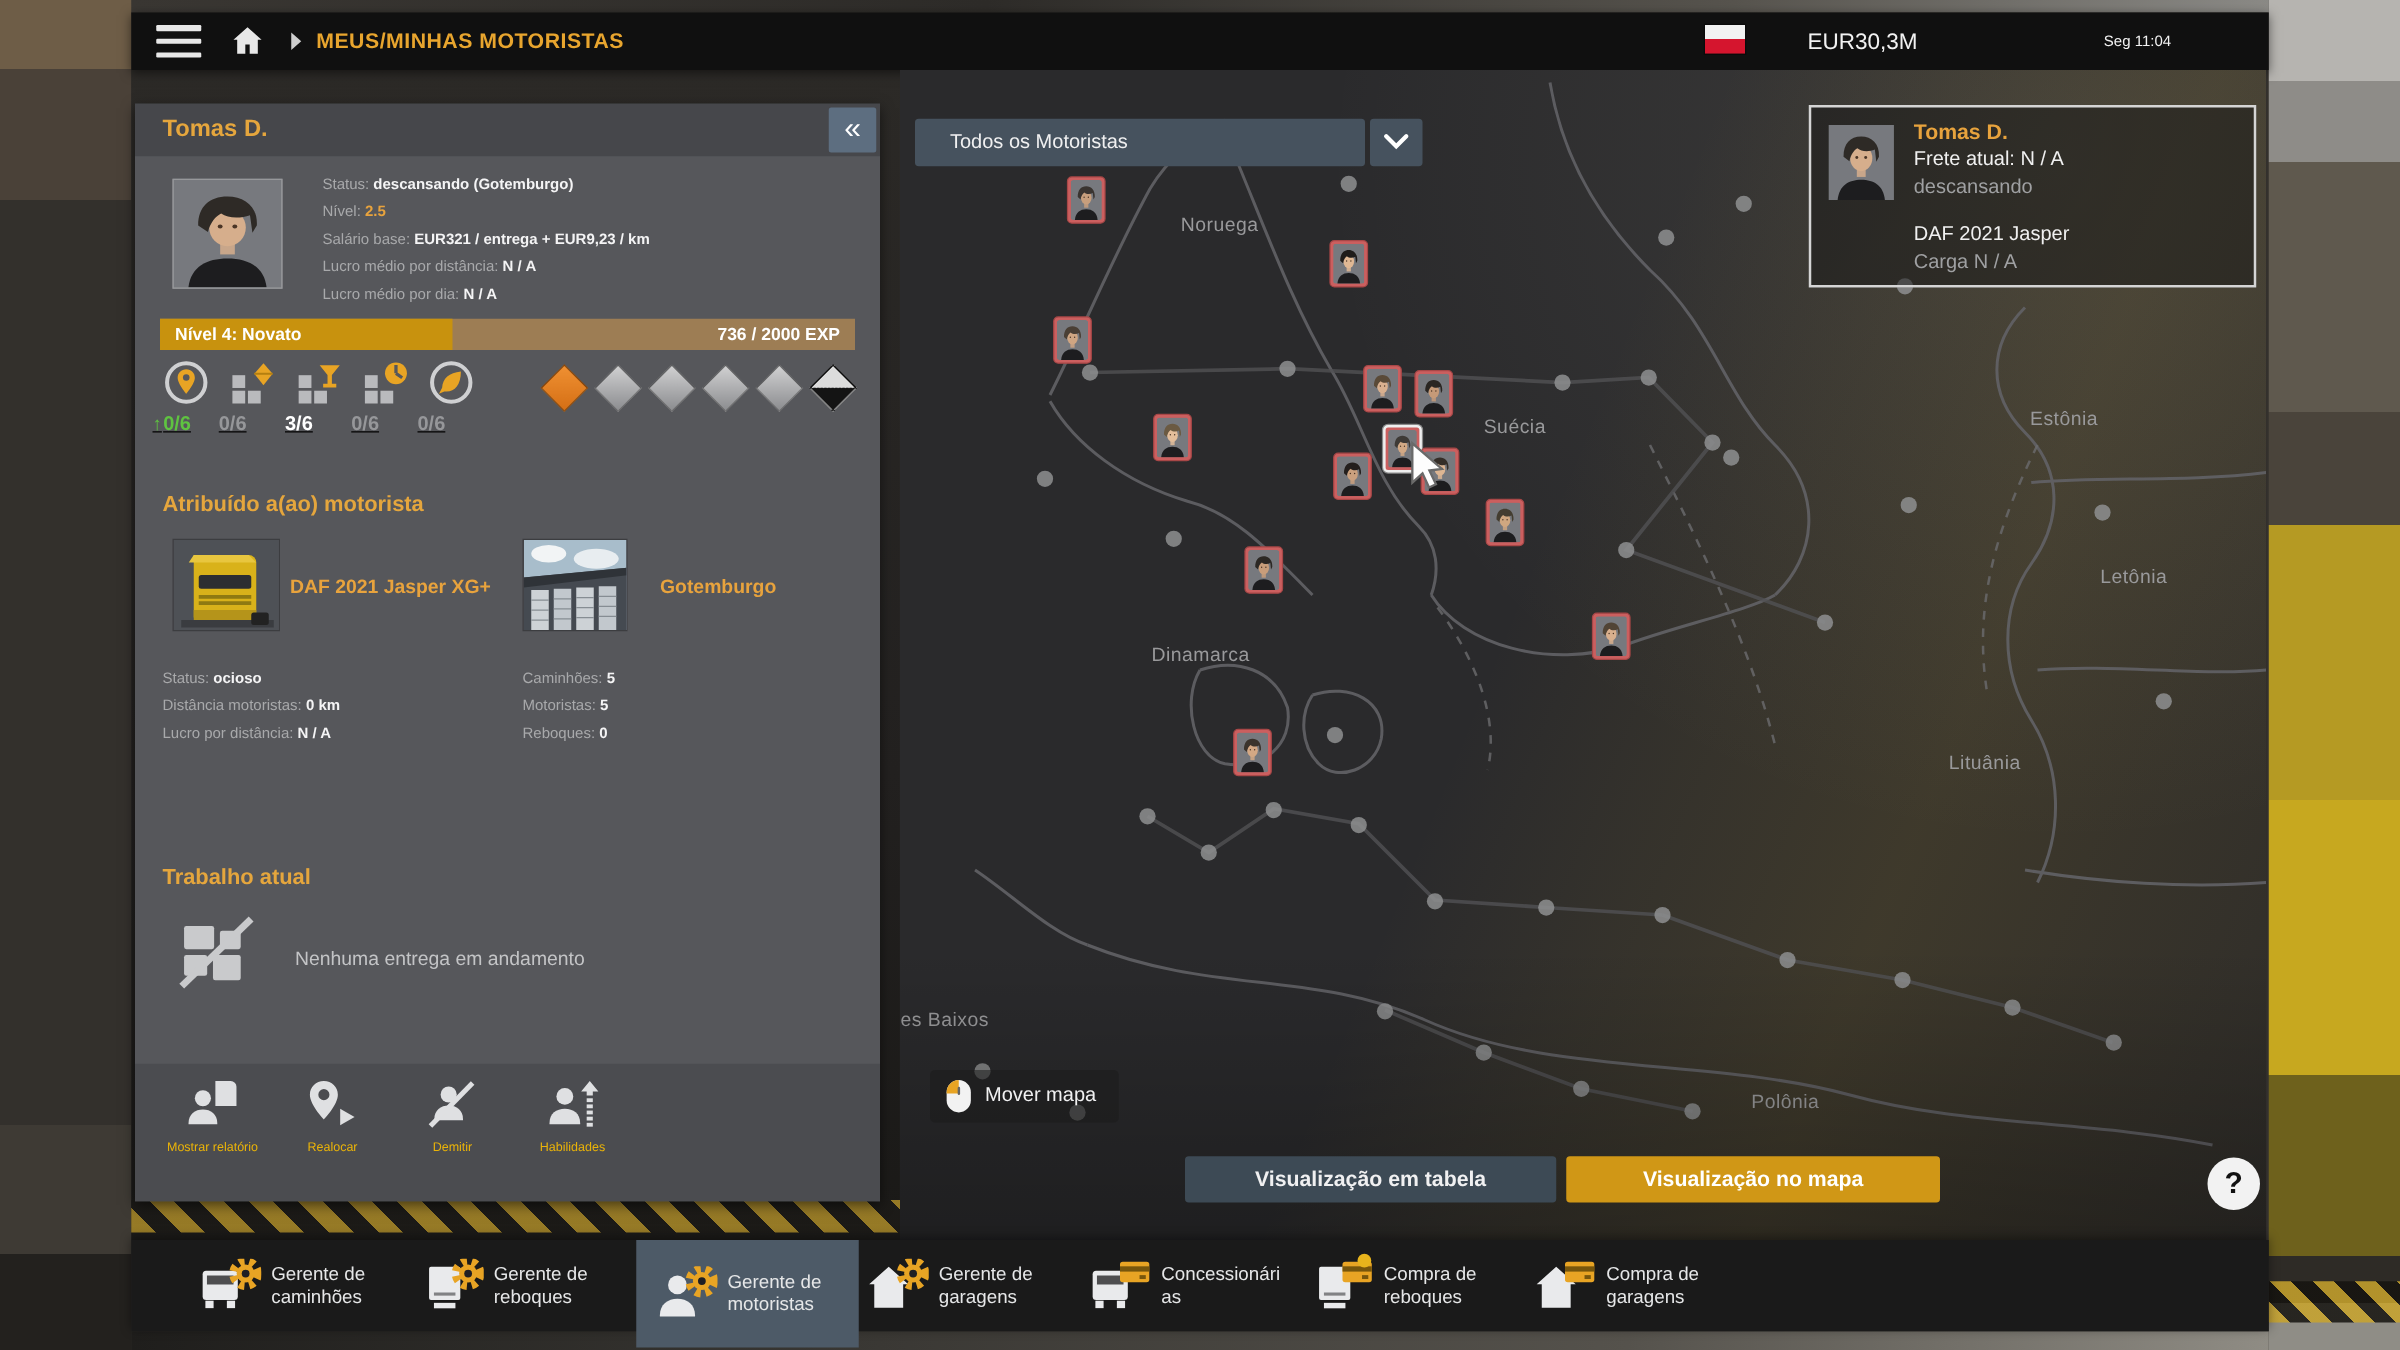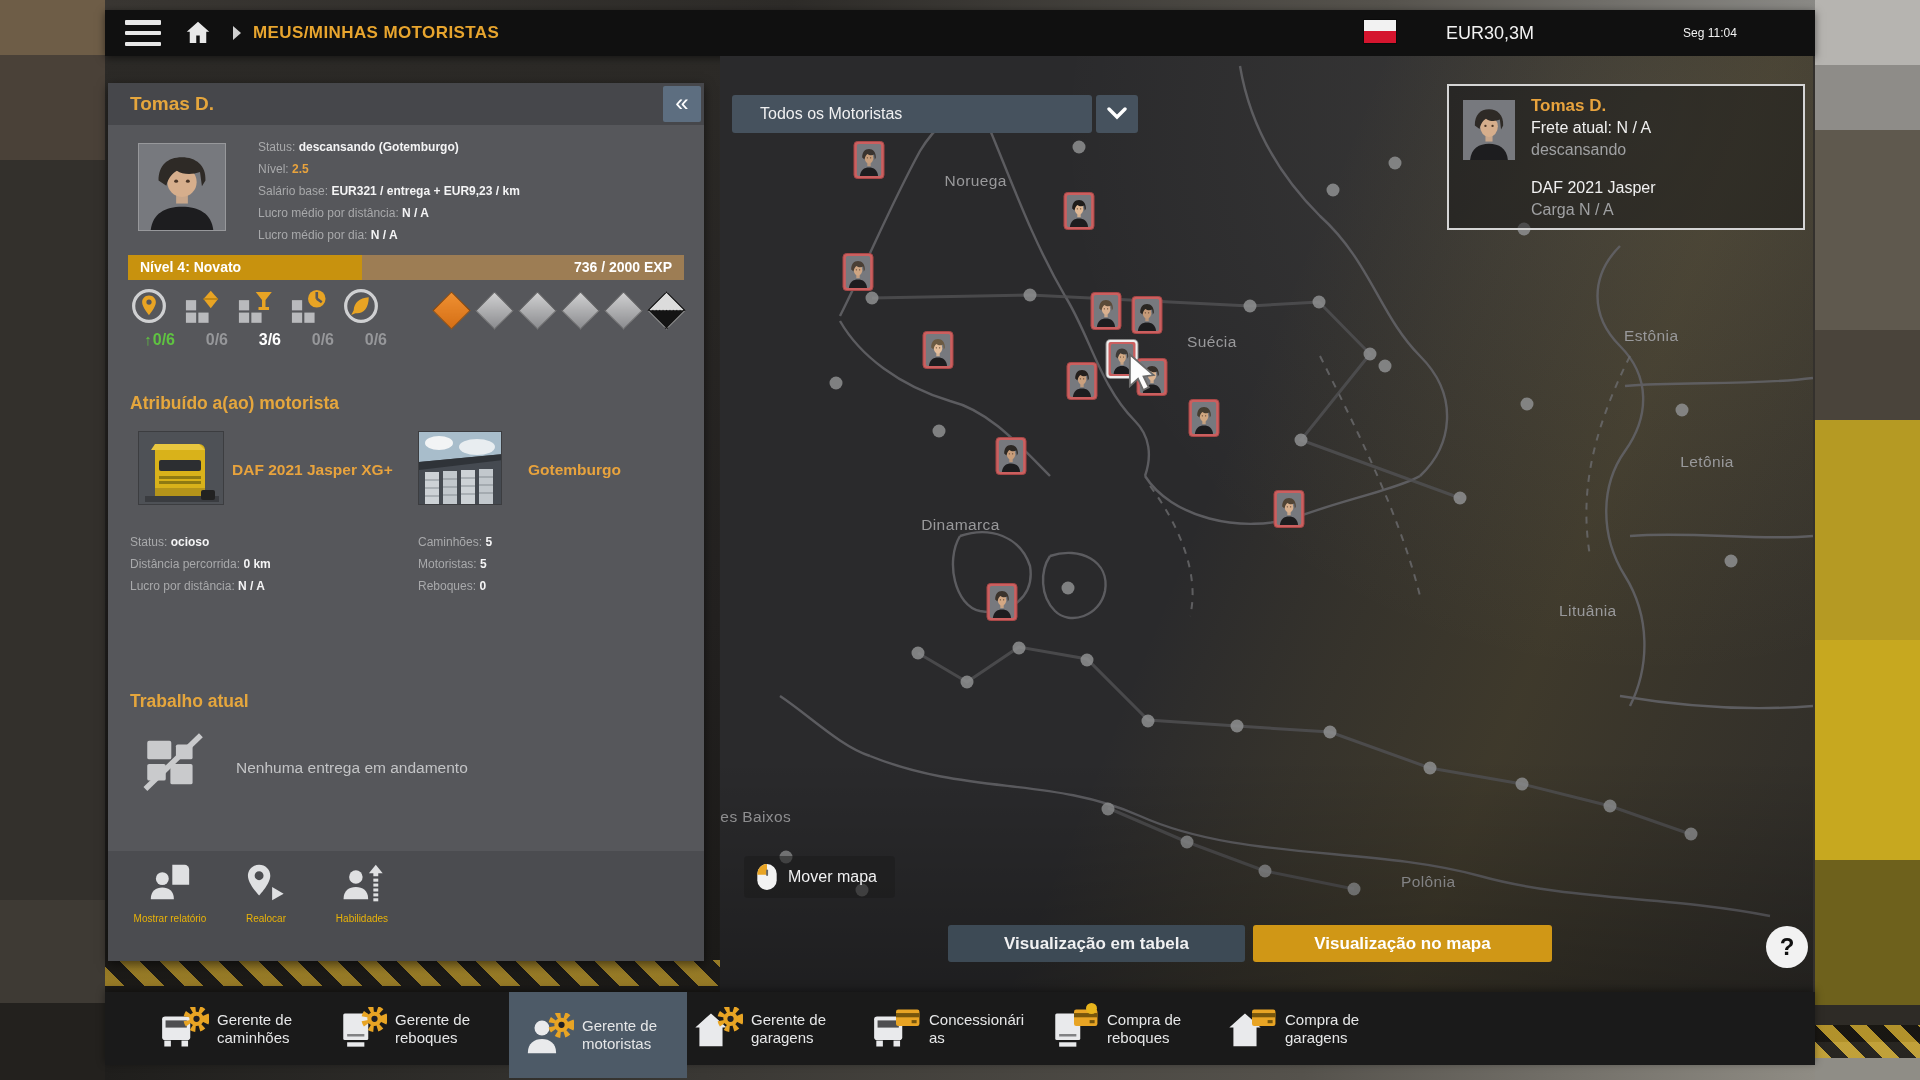--- a/index.html
+++ b/index.html
@@ -46,21 +46,21 @@
   .info{position:absolute;left:150px;top:53px;}
   .info-line{font-size:12px;line-height:22px;}
   .info-line .lbl{color:#a8a9ab;}
   .info-line .val{color:#f4f4f5;font-weight:bold;}
   .info-line .val.accent{color:#e8a33d;}
   .expbar{position:absolute;left:20px;top:172px;width:556px;height:25px;background:#9d7d54;}
   .expbar .fill{position:absolute;left:0;top:0;height:100%;background:#c8920e;}
   .expbar .elabel{position:absolute;left:12px;top:0;line-height:25px;font-size:14px;font-weight:bold;color:#fff;}
   .expbar .exp{position:absolute;right:12px;top:0;line-height:25px;font-size:14px;font-weight:bold;color:#fff;}
   .skills{position:absolute;left:14px;top:204px;display:flex;}
-  .skill-cell{width:53px;text-align:right;}
+  .skill-cell{width:53px;text-align:left;text-decoration:underline;}
   .skill-cell .sicon{width:38px;height:38px;margin:0 auto;cursor:pointer;}
   .skill-cell .count{margin-top:6px;font-size:16px;font-weight:bold;}
   .count.up{color:#5fc341}.count.dim{color:#96979a}.count.lit{color:#fff}
   .count .arr{font-size:15px;margin-right:1px;}
   .adr{position:absolute;left:330px;top:214px;display:flex;gap:16px;}
   .adr-badge{width:27px;height:27px;transform:rotate(45deg);border:1px solid rgba(0,0,0,.4);}
   .adr-orange{background:linear-gradient(135deg,#ef9032,#d56f15);}
   .adr-silver{background:linear-gradient(135deg,#d0d0d1,#8c8d90);}
   .adr-corrosive{background:linear-gradient(to bottom right,#dcdcdc 50%,#141414 50%);}
   .sec-heading{position:absolute;color:#e5a63d;font-size:17.5px;font-weight:bold;}
@@ -261,21 +261,21 @@
           <rect x="24" y="39" width="14" height="33" fill="#c2c8cd"></rect>
 <rect x="42" y="38" width="14" height="34" fill="#cdd2d6"></rect>
           <rect x="60" y="37" width="14" height="35" fill="#c2c8cd"></rect>
 <g stroke="#868d93" stroke-width="1">
             <path d="M6 48h14M24 47h14M42 46h14M60 45h14M6 56h14M24 55h14M42 54h14M60 53h14M6 64h14M24 63h14M42 62h14M60 61h14"></path>
           </g>
         </svg></div>
     <div class="asg-link" style="left:420px;top:378px;width:160px">Gotemburgo</div>
     <div class="stats" style="left:22px;top:448px" id="truck-stats">
         <div class="info-line"><span class="lbl">Status: </span><span class="val">ocioso</span></div>
-        <div class="info-line"><span class="lbl">Distância percorrida: </span><span class="val">0 km</span></div>
+        <div class="info-line"><span class="lbl">Distância motoristas: </span><span class="val">0 km</span></div>
         <div class="info-line"><span class="lbl">Lucro por distância: </span><span class="val">N / A</span></div>
       </div>
     <div class="stats" style="left:310px;top:448px" id="garage-stats">
         <div class="info-line"><span class="lbl">Caminhões: </span><span class="val">5</span></div>
         <div class="info-line"><span class="lbl">Motoristas: </span><span class="val">5</span></div>
         <div class="info-line"><span class="lbl">Reboques: </span><span class="val">0</span></div>
       </div>
 
     <div class="sec-heading" style="left:22px;top:608px">Trabalho atual</div>
     <div class="job-icon">
@@ -299,20 +299,28 @@
               <path d="M16.5 2.5h8a3 3 0 0 1 3 3v10h-11z" fill="#dfe0e2"></path>
             </svg></div>
           <div class="albl">Mostrar relatório</div>
         </div>
         <div class="action-btn">
           <div class="aicon"><svg viewBox="0 0 30 30" width="46" height="46">
               <path d="M10.5 2.5c-4.1 0-7.3 3.1-7.3 7.1 0 5.3 7.3 12.9 7.3 12.9s7.3-7.6 7.3-12.9c0-4-3.2-7.1-7.3-7.1zm0 10a2.9 2.9 0 1 1 0-5.8 2.9 2.9 0 0 1 0 5.8z" fill="#dfe0e2"></path>
               <path d="M19 17l7.5 4.3L19 25.6z" fill="#dfe0e2"></path>
             </svg></div>
           <div class="albl">Realocar</div>
+        </div>
+        <div class="action-btn">
+          <div class="aicon"><svg viewBox="0 0 30 30" width="46" height="46">
+              <circle cx="13" cy="9.5" r="4.2" fill="#dfe0e2"></circle>
+              <path d="M5.5 22.5c0-4.8 3.4-7.2 7.5-7.2s7.5 2.4 7.5 7.2v.5h-15z" fill="#dfe0e2"></path>
+              <path d="M3.5 26 25.5 3.5" stroke="#dfe0e2" stroke-width="2.6"></path>
+            </svg></div>
+          <div class="albl">Demitir</div>
         </div>
         <div class="action-btn">
           <div class="aicon"><svg viewBox="0 0 30 30" width="46" height="46">
               <circle cx="11" cy="10.5" r="4.4" fill="#dfe0e2"></circle>
               <path d="M3 24.5c0-5 3.6-7.5 8-7.5s8 2.5 8 7.5v.5H3z" fill="#dfe0e2"></path>
               <path d="M24 2.5l4.5 5.5h-2.9v2h-3.2V8H19.5z" fill="#dfe0e2"></path>
               <g fill="#dfe0e2">
                 <rect x="22.4" y="11.5" width="3.2" height="2"></rect>
                 <rect x="22.4" y="14.7" width="3.2" height="2"></rect>
                 <rect x="22.4" y="17.9" width="3.2" height="2"></rect>

